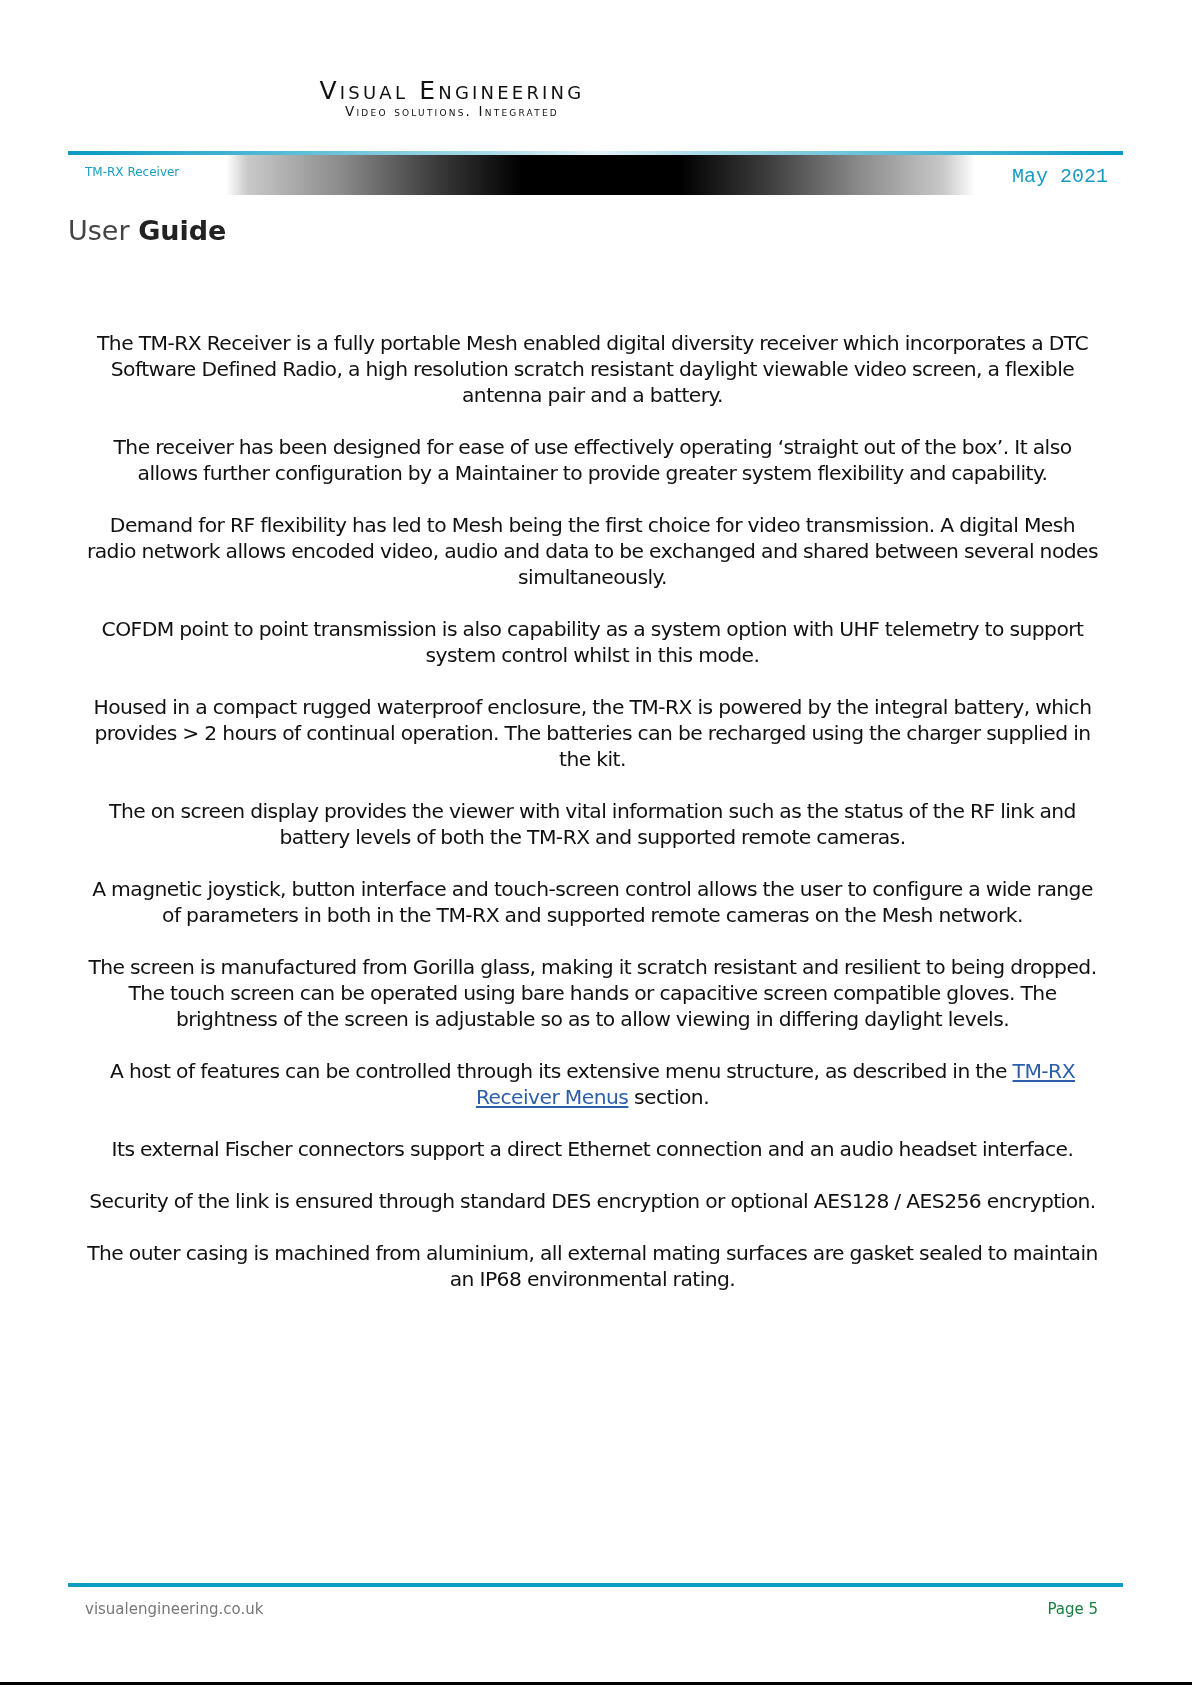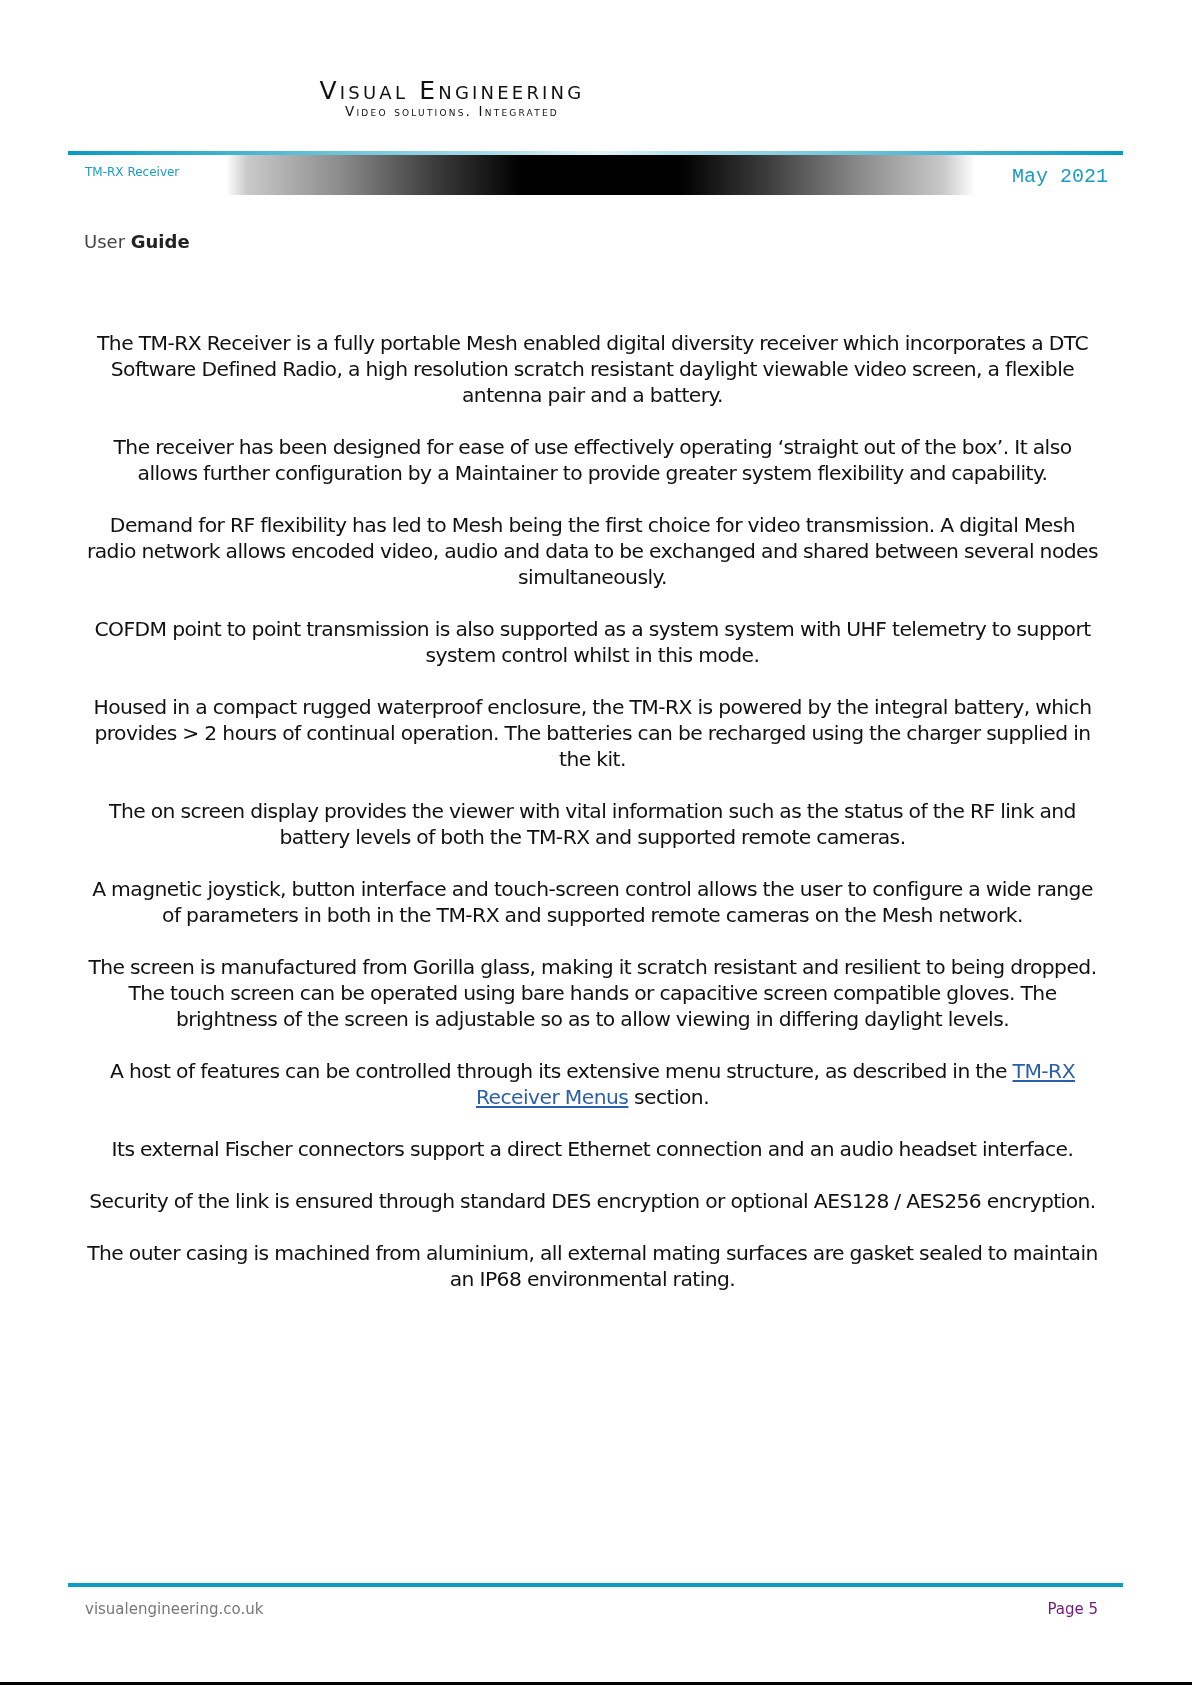--- a/index.html
+++ b/index.html
@@ -95,23 +95,23 @@
       font-size: 20px;
       color: #1a9bc2;
     }
 
     
     .page-title {
       position: absolute;
       left: 68px;
       top: 216px;
       font-family: "DejaVu Sans", sans-serif;
-      font-size: 18px;
+      font-size: 27px;
       color: #444444;
-      margin: 16px;
+      margin: 0;
       font-weight: normal;
       line-height: 1.1;
     }
     .page-title .title-strong {
       font-weight: bold;
       color: #222222;
     }
 
     
     .content {
@@ -152,21 +152,21 @@
       font-family: "DejaVu Sans", sans-serif;
       font-size: 15px;
       color: #777777;
     }
     .footer-right {
       position: absolute;
       right: 94px;
       top: 1600px;
       font-family: "DejaVu Sans", sans-serif;
       font-size: 15px;
-      color: #701a75;
+      color: #15803d;
     }
   </style>
 </head>
 <body>
 
 <div class="page">
 
   <div class="logo">
     <span class="logo-name">Visual Engineering</span>
     <span class="logo-tagline">Video solutions. Integrated</span>
@@ -179,21 +179,21 @@
 
   <h1 class="page-title">
     <span>User</span>
     <span class="title-strong">Guide</span>
   </h1>
 
   <div class="content">
     <p class="para">The TM-RX Receiver is a fully portable Mesh enabled digital diversity receiver which incorporates a DTC Software Defined Radio, a high resolution scratch resistant daylight viewable video screen, a flexible antenna pair and a battery.</p>
     <p class="para">The receiver has been designed for ease of use effectively operating ‘straight out of the box’. It also allows further configuration by a Maintainer to provide greater system flexibility and capability.</p>
     <p class="para">Demand for RF flexibility has led to Mesh being the first choice for video transmission. A digital Mesh radio network allows encoded video, audio and data to be exchanged and shared between several nodes simultaneously.</p>
-    <p class="para">COFDM point to point transmission is also supported as a system system with UHF telemetry to support system control whilst in this mode.</p>
+    <p class="para">COFDM point to point transmission is also capability as a system option with UHF telemetry to support system control whilst in this mode.</p>
     <p class="para">Housed in a compact rugged waterproof enclosure, the TM-RX is powered by the integral battery, which provides &gt; 2 hours of continual operation. The batteries can be recharged using the charger supplied in the kit.</p>
     <p class="para">The on screen display provides the viewer with vital information such as the status of the RF link and battery levels of both the TM-RX and supported remote cameras.</p>
     <p class="para">A magnetic joystick, button interface and touch-screen control allows the user to configure a wide range of parameters in both in the TM-RX and supported remote cameras on the Mesh network.</p>
     <p class="para">The screen is manufactured from Gorilla glass, making it scratch resistant and resilient to being dropped. The touch screen can be operated using bare hands or capacitive screen compatible gloves. The brightness of the screen is adjustable so as to allow viewing in differing daylight levels.</p>
     <p class="para"><span>A host of features can be controlled through its extensive menu structure, as described in the </span><a class="doc-link">TM-RX Receiver Menus</a><span> section.</span></p>
     <p class="para">Its external Fischer connectors support a direct Ethernet connection and an audio headset interface.</p>
     <p class="para">Security of the link is ensured through standard DES encryption or optional AES128 / AES256 encryption.</p>
     <p class="para">The outer casing is machined from aluminium, all external mating surfaces are gasket sealed to maintain an IP68 environmental rating.</p>
   </div>
 

